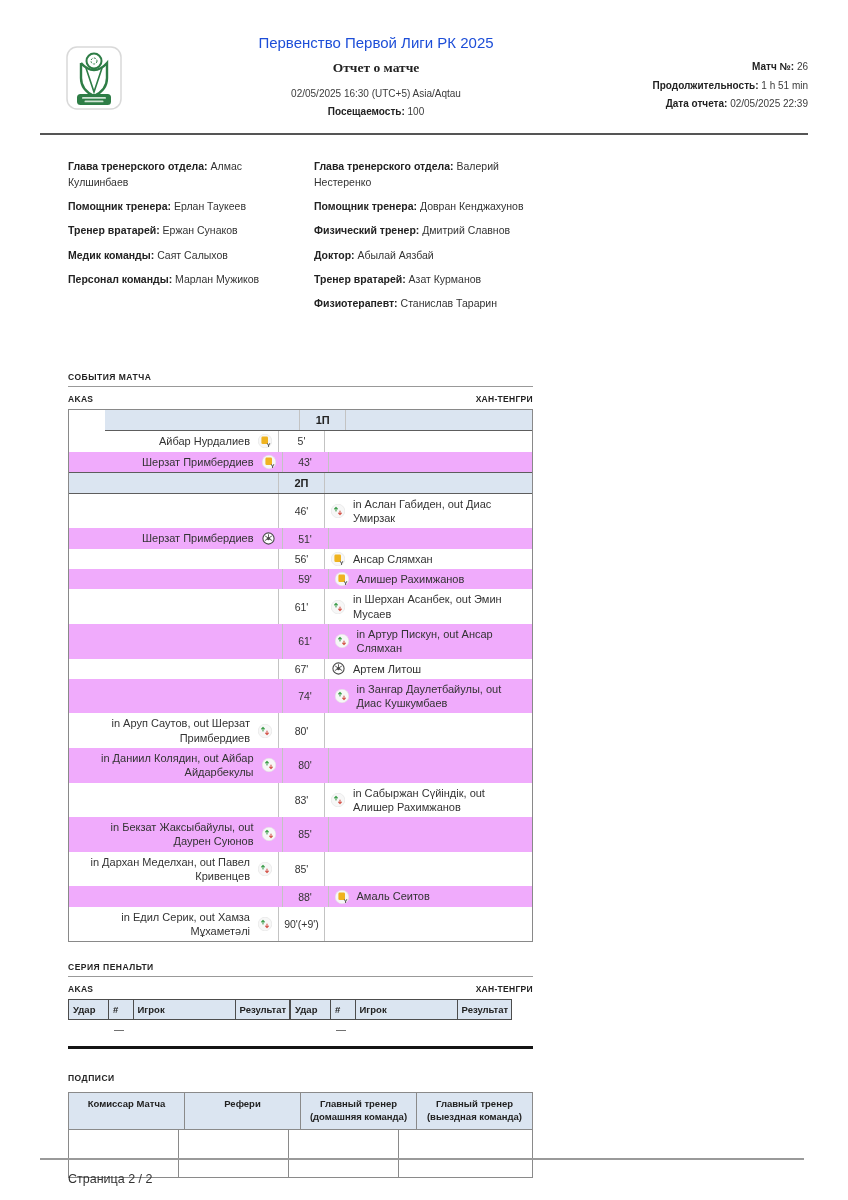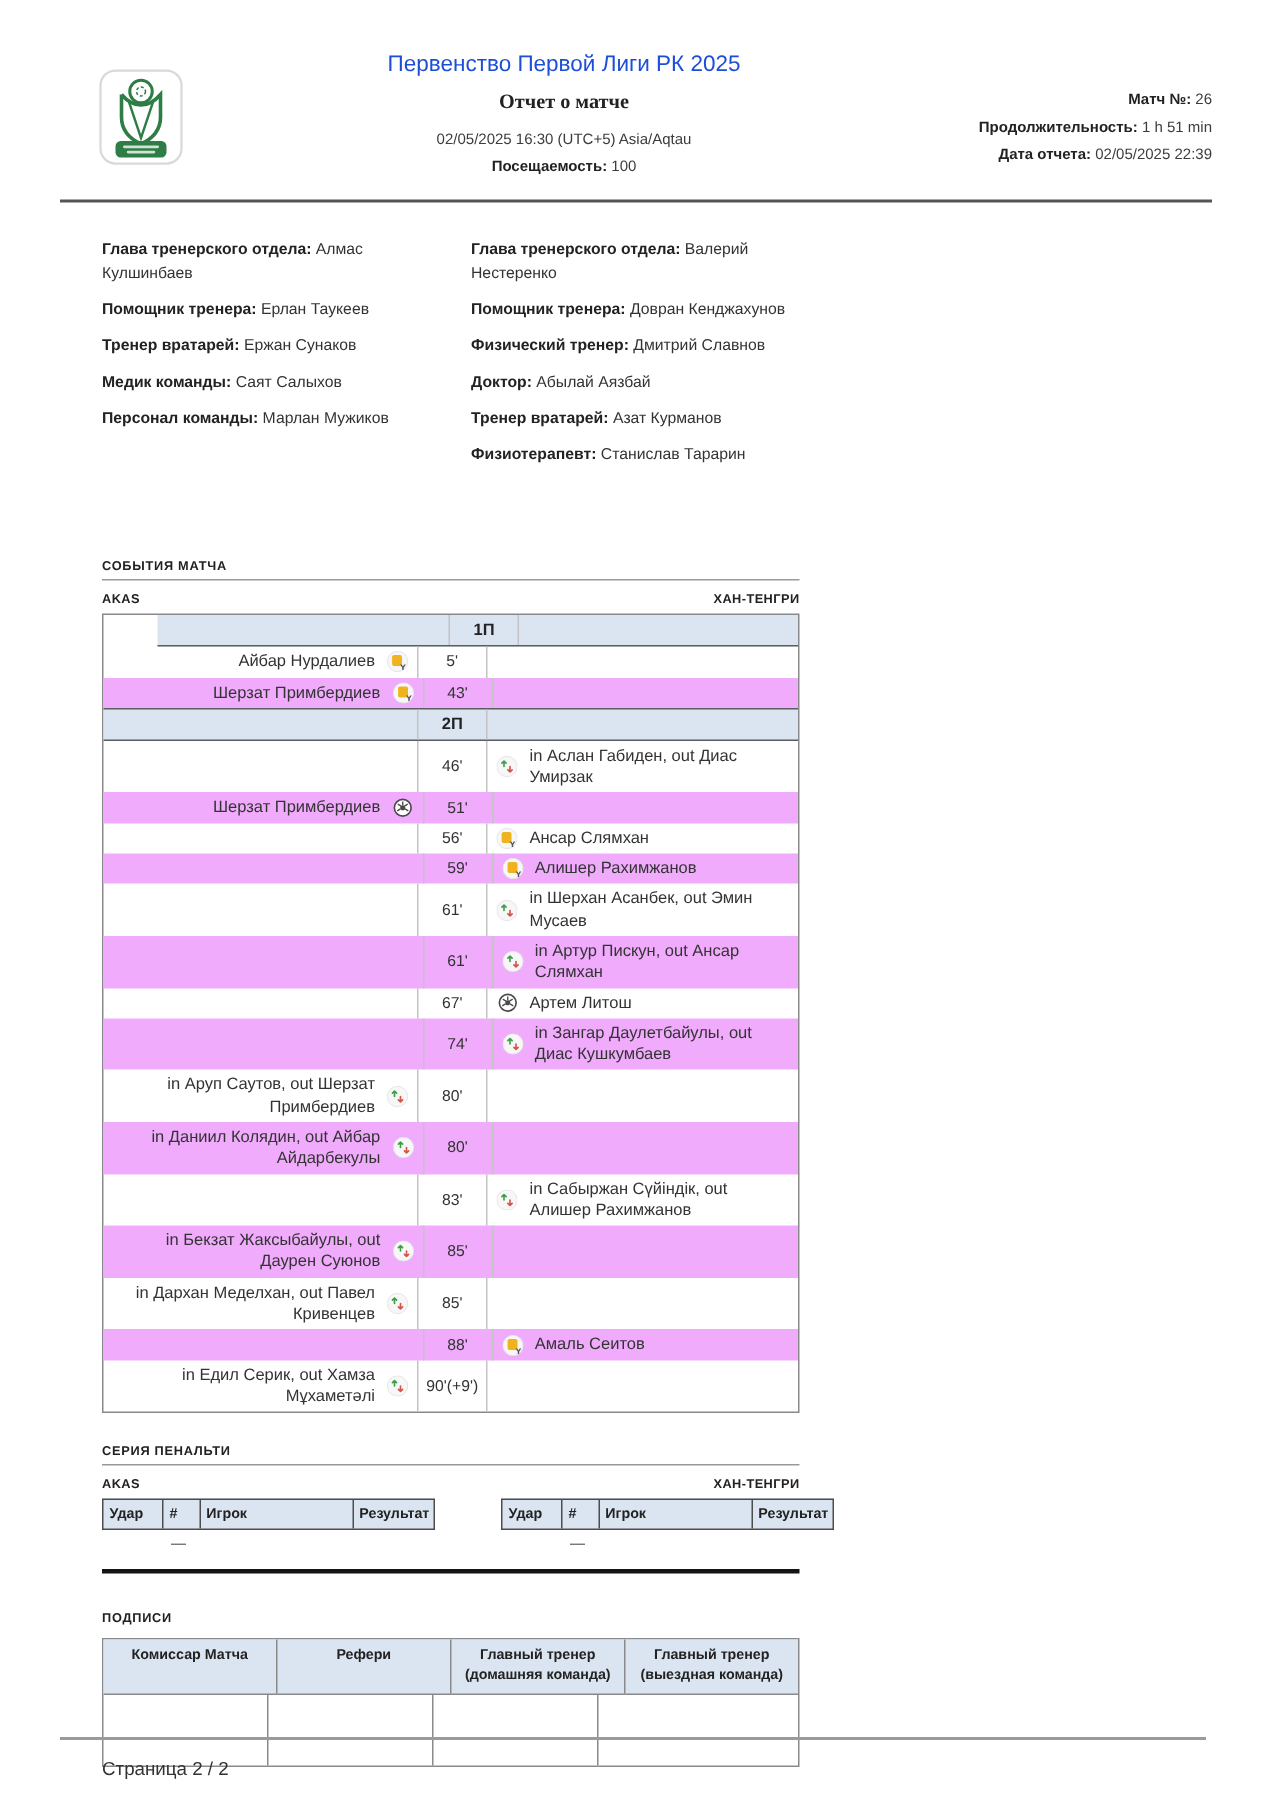--- a/index.html
+++ b/index.html
@@ -34,21 +34,21 @@
   .erow.period:first-child{border-top:none;margin-left:36px;}
   .c-home{width:197px;padding:3px 6px;display:flex;justify-content:flex-end;align-items:center;
           gap:8px;text-align:right;font-size:11px;line-height:1.3;}
   .c-time{width:45px;flex:0 0 45px;display:flex;align-items:center;justify-content:center;
           font-size:10.5px;white-space:nowrap;border-left:1px solid #c3c3c3;}
   .c-away{width:188px;padding:3px 6px;display:flex;justify-content:flex-start;align-items:center;
           gap:8px;text-align:left;font-size:11px;line-height:1.3;border-left:1px solid #c3c3c3;}
   .period .c-time{font-size:11px;font-weight:bold;color:#222;}
   .icon-wrap{flex:0 0 14px;display:flex;align-items:center;justify-content:center;}
   
-  .pen-wrap{display:flex;width:465px;gap:44px;}
+  .pen-wrap{display:flex;width:465px;}
   .pen-table{width:222px;}
   .pen-head{display:flex;border:1px solid #4d4d4d;background:#dbe5f1;
             font-weight:bold;font-size:9.5px;color:#222;}
   .ph{padding:4px 4px;border-left:1px solid #4d4d4d;white-space:nowrap;overflow:hidden;}
   .ph:first-child{border-left:none;}
   .ph.w1{width:32px;} .ph.w2{width:16px;} .ph.w3{width:96px;} .ph.w4{width:50px;padding-right:1px;}
   .pen-dash{font-size:10px;color:#444;margin:4px 0 0 46px;}
   .pen-thick{height:3px;background:#141414;margin-top:11px;width:465px;}
   
   .sig-table{width:463px;border:1px solid #8a8a8a;margin-top:9px;}

